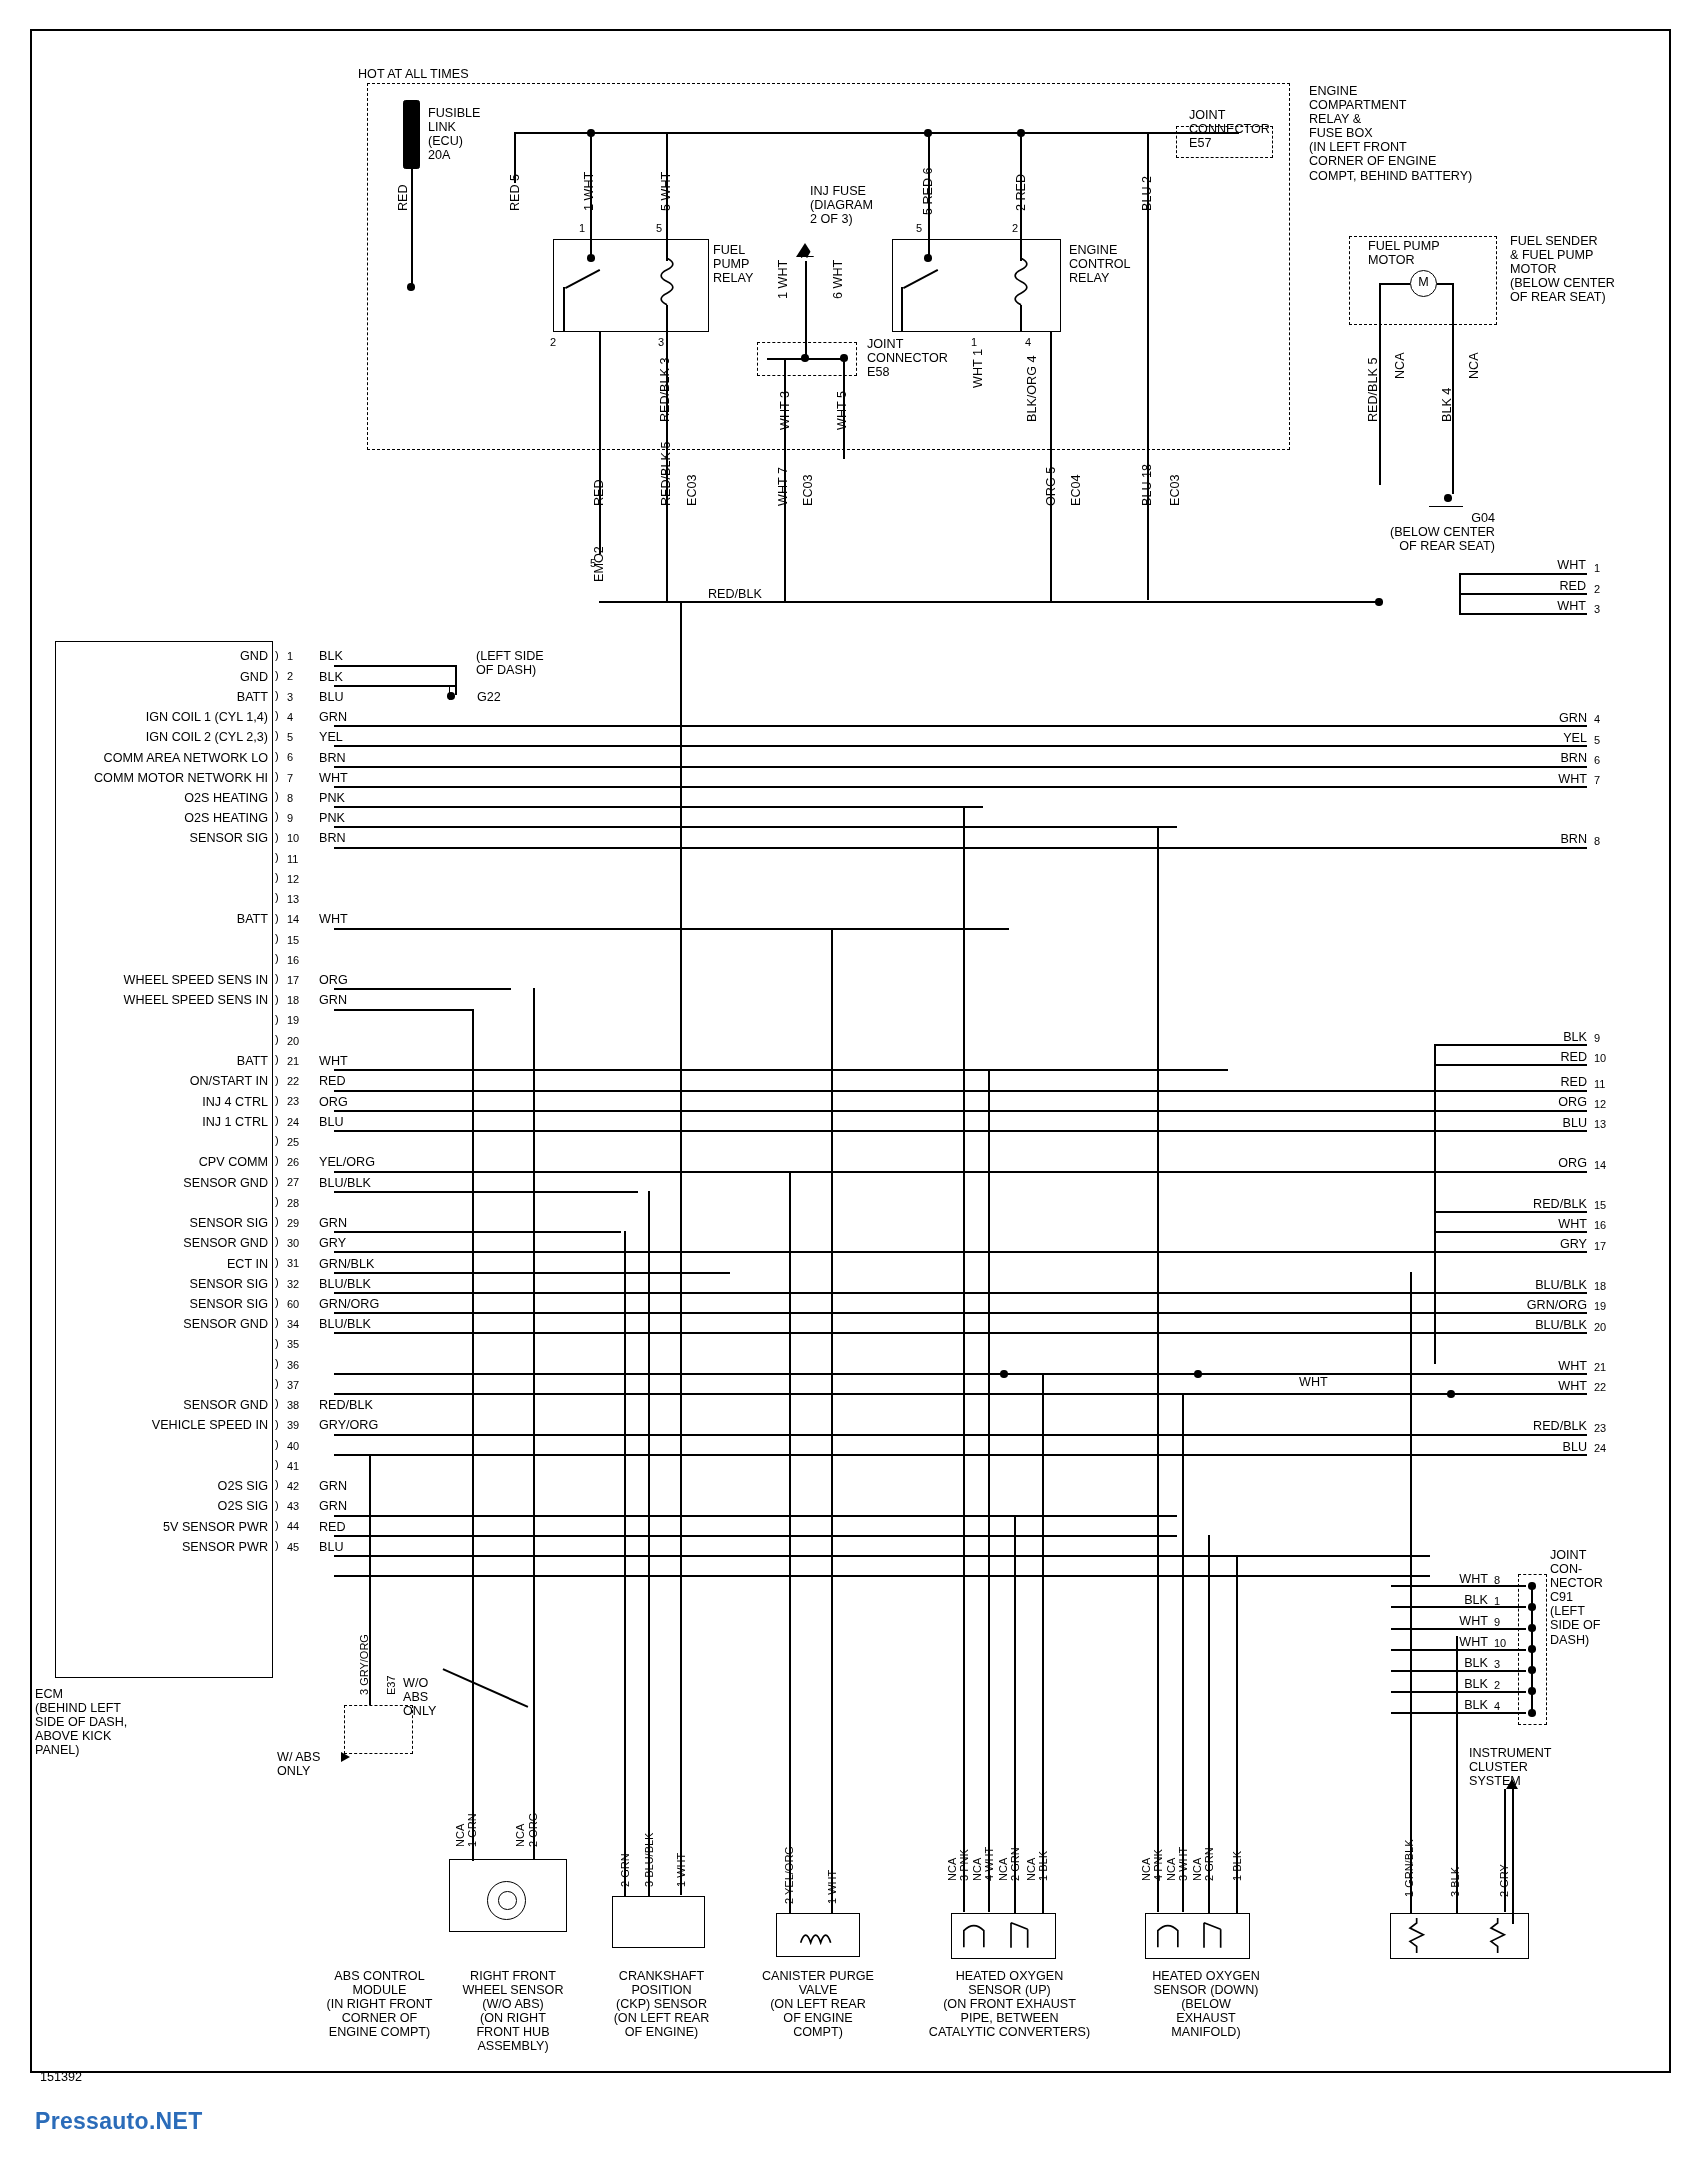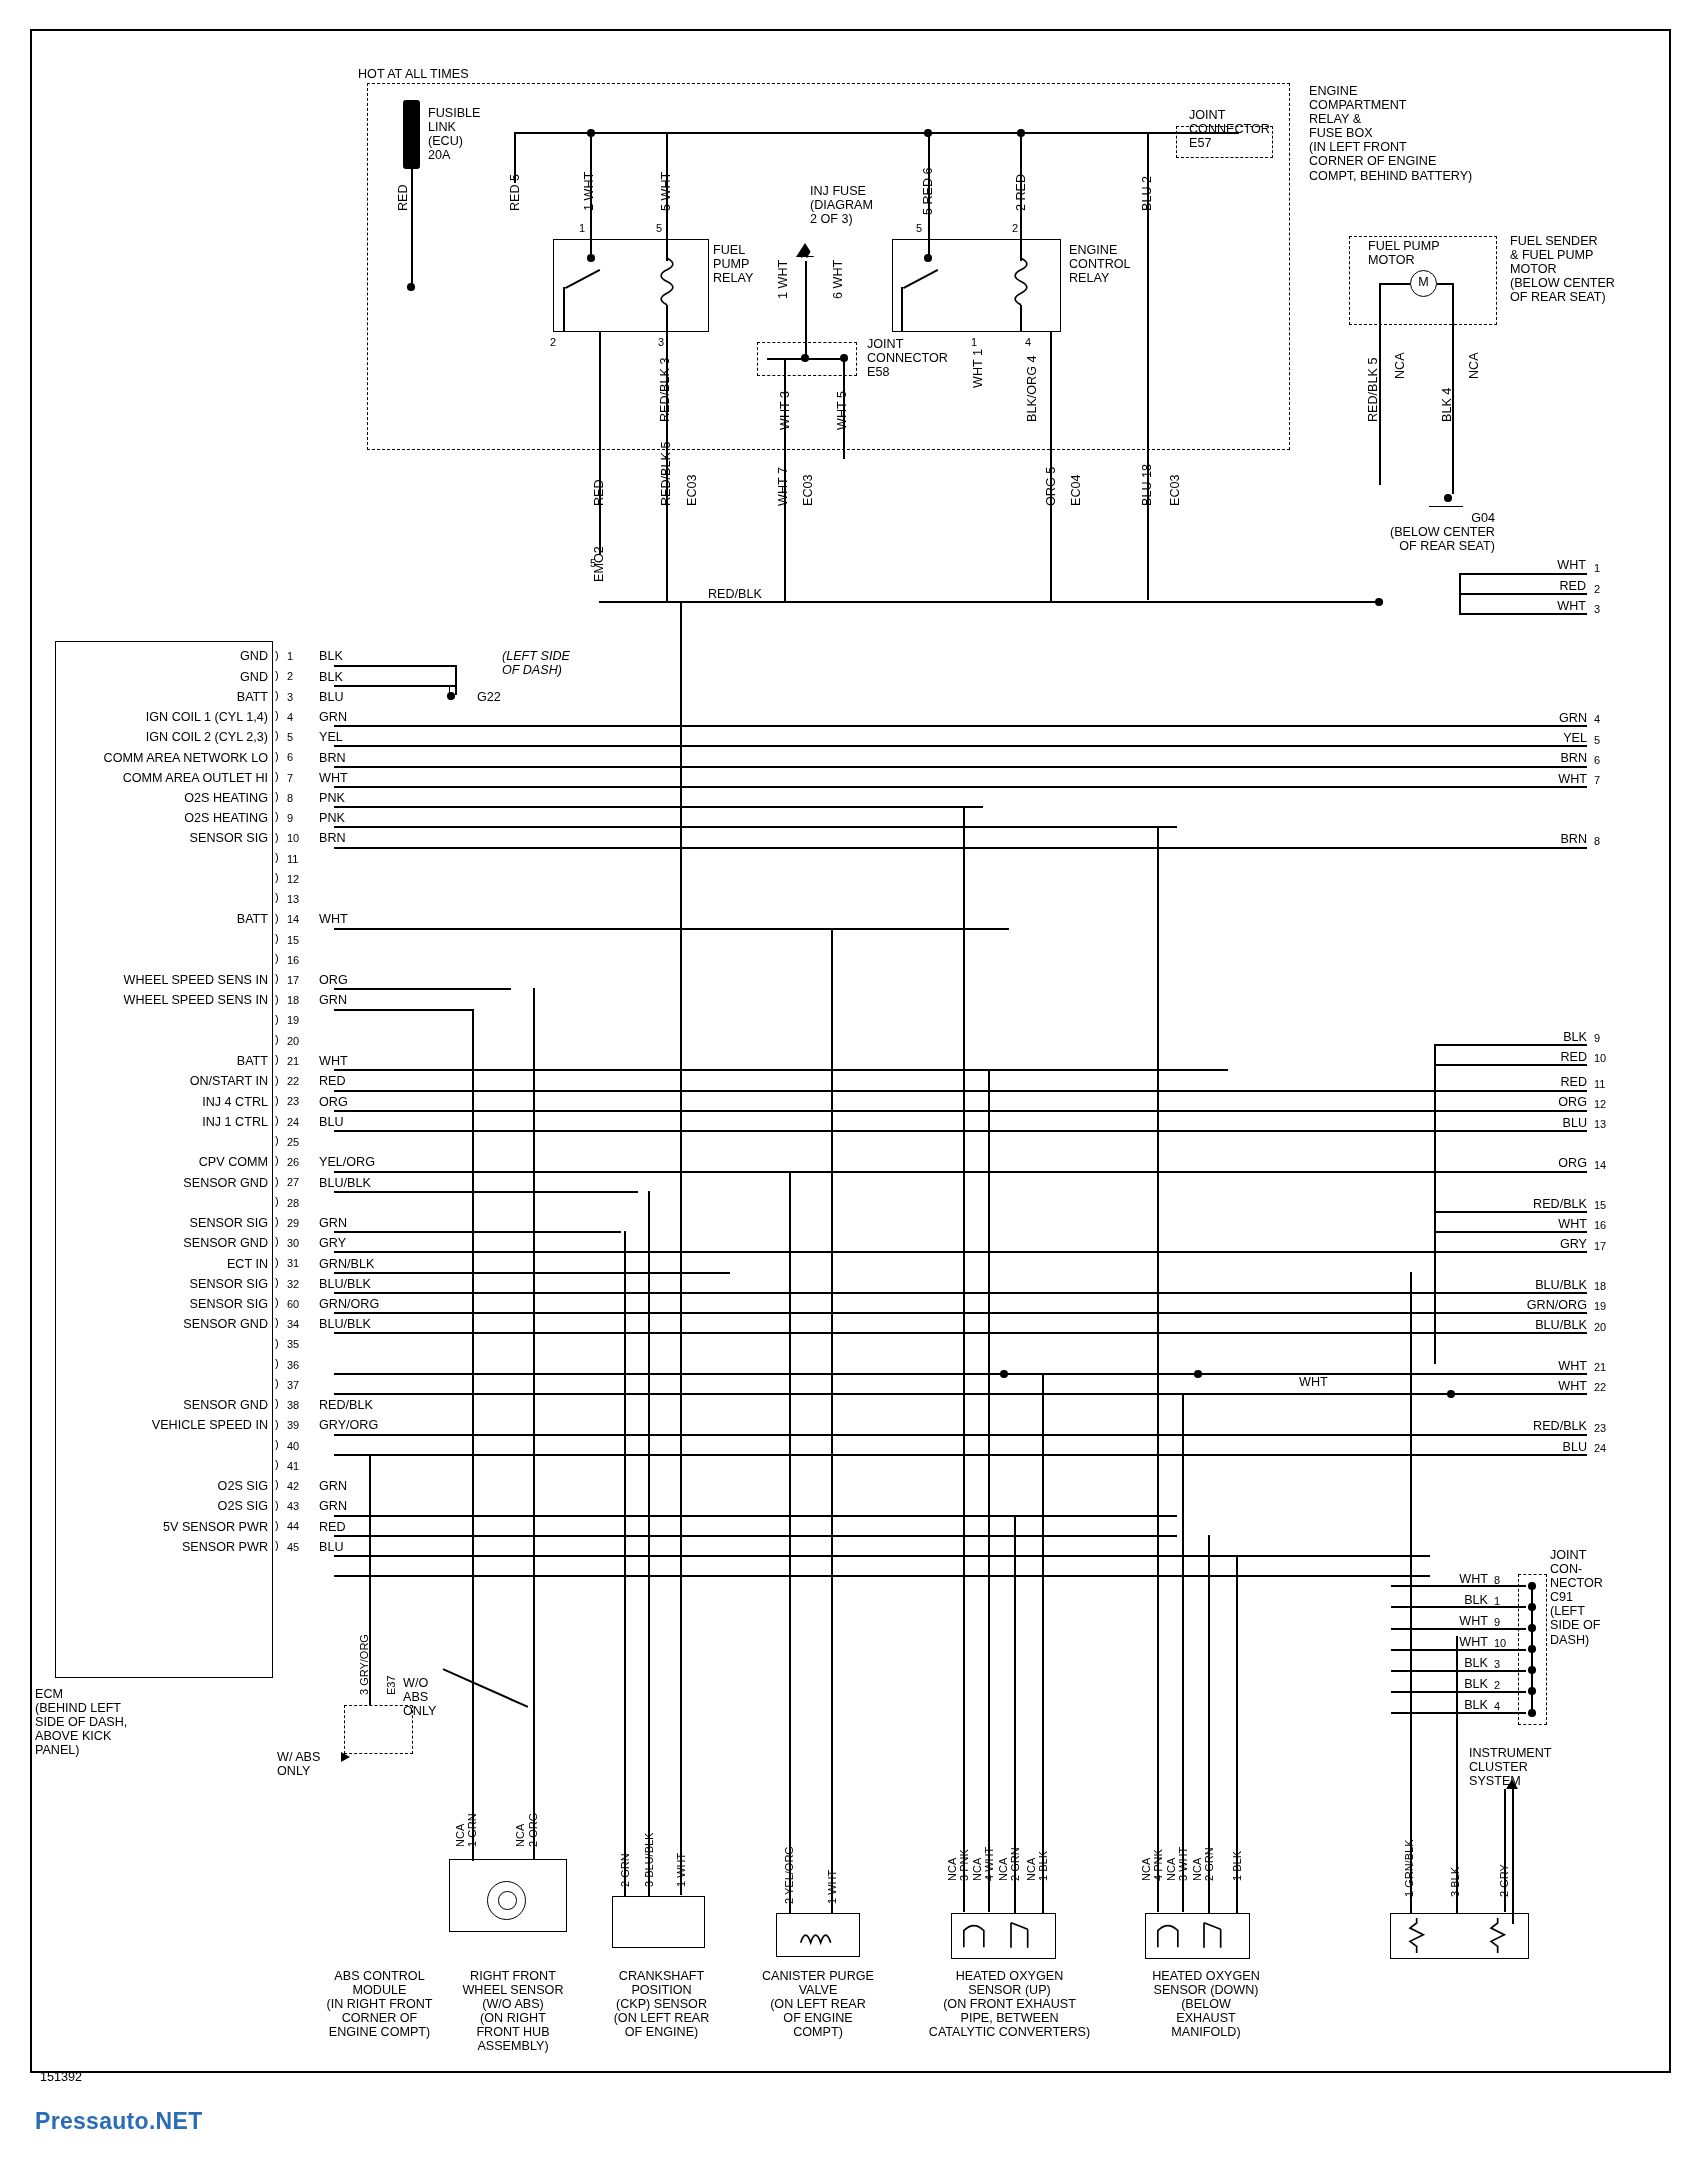--- a/index.html
+++ b/index.html
@@ -228,21 +228,21 @@
       <div class="t sm" style="left: 287px; top: 711px;">4</div>
       <div class="t" style="left: 319px; top: 710px;">GRN</div>
       <div class="t" style="left: 0px; top: 730px; width: 268px; text-align: right;">IGN COIL 2 (CYL 2,3)</div>
       <div class="t sm" style="left: 275px; top: 729px;">)</div>
       <div class="t sm" style="left: 287px; top: 731px;">5</div>
       <div class="t" style="left: 319px; top: 730px;">YEL</div>
       <div class="t" style="left: 0px; top: 751px; width: 268px; text-align: right;">COMM AREA NETWORK LO</div>
       <div class="t sm" style="left: 275px; top: 750px;">)</div>
       <div class="t sm" style="left: 287px; top: 751px;">6</div>
       <div class="t" style="left: 319px; top: 751px;">BRN</div>
-      <div class="t" style="left: 0px; top: 771px; width: 268px; text-align: right;">COMM AREA OUTLET HI</div>
+      <div class="t" style="left: 0px; top: 771px; width: 268px; text-align: right;">COMM MOTOR NETWORK HI</div>
       <div class="t sm" style="left: 275px; top: 770px;">)</div>
       <div class="t sm" style="left: 287px; top: 772px;">7</div>
       <div class="t" style="left: 319px; top: 771px;">WHT</div>
       <div class="t" style="left: 0px; top: 791px; width: 268px; text-align: right;">O2S HEATING</div>
       <div class="t sm" style="left: 275px; top: 790px;">)</div>
       <div class="t sm" style="left: 287px; top: 792px;">8</div>
       <div class="t" style="left: 319px; top: 791px;">PNK</div>
       <div class="t" style="left: 0px; top: 811px; width: 268px; text-align: right;">O2S HEATING</div>
       <div class="t sm" style="left: 275px; top: 810px;">)</div>
       <div class="t sm" style="left: 287px; top: 812px;">9</div>
@@ -366,21 +366,21 @@
     </div>
 
   <div class="h" style="left:334px;top:665px;width:122px;"></div>
   <div class="h" style="left:334px;top:685px;width:101px;"></div>
   <div class="v" style="left:455px;top:665px;height:30px;"></div>
   <div class="h" style="left:435px;top:685px;width:20px;"></div>
   <div class="gnd" style="left:447px;top:692px;">
     <div class="dot" style="left:0px;top:0px;"></div>
     <div class="h" style="left:1.7px;top:-6.7px;width:1.7px;height:15px;"></div>
   </div>
-  <div class="t" style="left:502px;top:649px;font-style:italic;">(LEFT SIDE
+  <div class="t" style="left:476px;top:649px;">(LEFT SIDE
 OF DASH)</div>
   <div class="t" style="left:477px;top:690px;">G22</div>
 
   <div id="right-pins">
       <div class="tr" style="left: 1434px; top: 711px; width: 153px;">GRN</div>
       <div class="t sm" style="left: 1594px; top: 713px;">4</div>
       <div class="h" style="left: 1434px; top: 725px; width: 153px;"></div>
       <div class="tr" style="left: 1434px; top: 731px; width: 153px;">YEL</div>
       <div class="t sm" style="left: 1594px; top: 734px;">5</div>
       <div class="h" style="left: 1434px; top: 745px; width: 153px;"></div>

